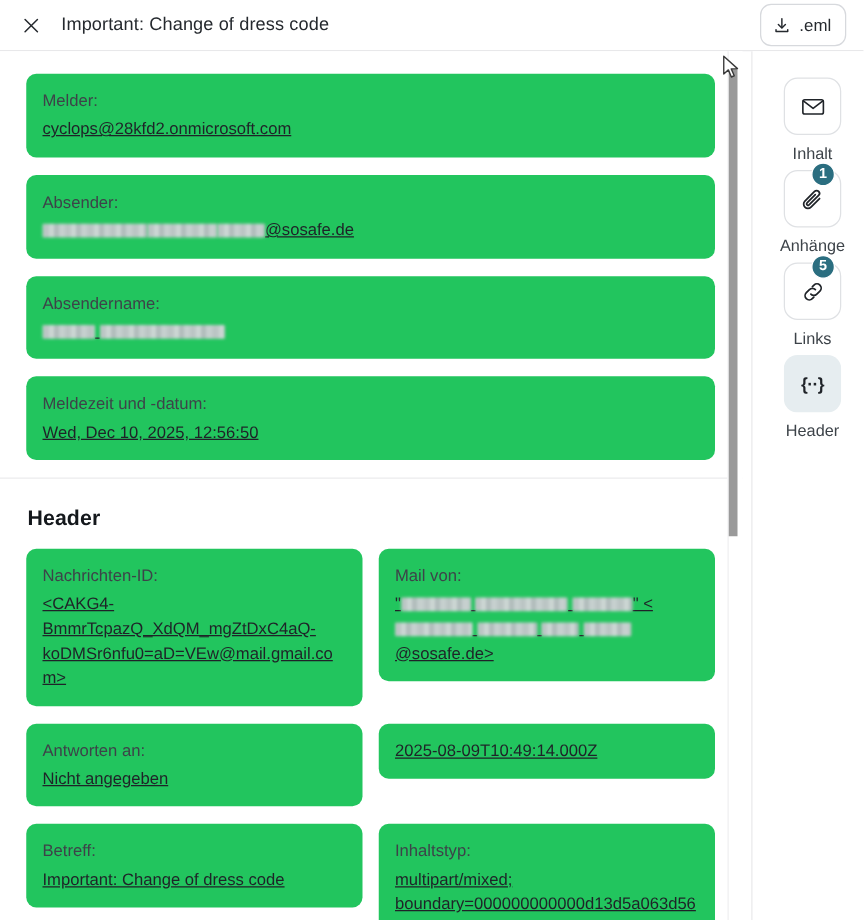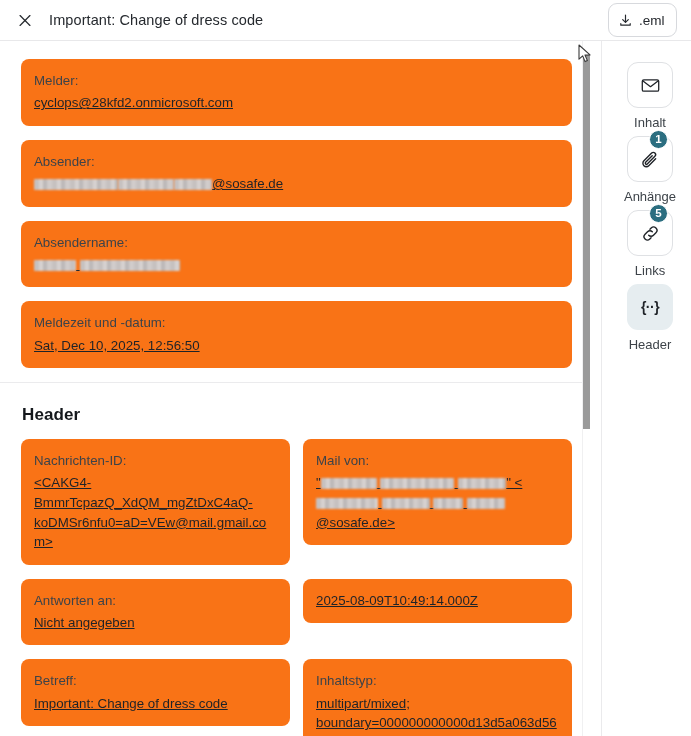--- a/index.html
+++ b/index.html
@@ -61,20 +61,21 @@
     display: flex;
     align-items: center;
     gap: 6px;
     background: #ffffff;
     border: 1px solid #d7d9dd;
     border-radius: 9px;
     cursor: pointer;
     font-size: 13.5px;
     color: #25292e;
     font-family: inherit;
+    justify-content: flex-end;
   }
   .eml-btn svg { display: block; flex: 0 0 auto; }
 
   
   .content-wrap {
     position: absolute;
     left: 0; top: 41px;
     width: 594px;
     height: 695px;
     overflow: hidden;
@@ -91,21 +92,21 @@
 
   .section-top {
     padding: 18px 22px 14px 21px;
     border-bottom: 1px solid #ebebed;
   }
   .section-bottom {
     padding: 22px 22px 20px 21px;
   }
 
   .card {
-    background: #f97316;
+    background: #22c55e;
     border-radius: 8px;
     padding: 12px 13px 13px 13px;
     margin-bottom: 14px;
   }
   .card:last-child { margin-bottom: 0; }
   .card-label {
     font-size: 13.3px;
     color: #3d4349;
     line-height: 1.45;
     margin-bottom: 3px;
@@ -305,21 +306,21 @@
           <div class="card-value"><span class="redact w2"></span><span class="redact w3"></span><span class="redact w4"></span><span>@sosafe.de</span></div>
         </div>
 
         <div class="card">
           <div class="card-label">Absendername:</div>
           <div class="card-value"><span class="redact w1"></span> <span class="redact w5"></span></div>
         </div>
 
         <div class="card">
           <div class="card-label">Meldezeit und -datum:</div>
-          <div class="card-value">Sat, Dec 10, 2025, 12:56:50</div>
+          <div class="card-value">Wed, Dec 10, 2025, 12:56:50</div>
         </div>
 
       </div>
 
       <div class="section-bottom">
         <div class="section-heading">Header</div>
 
         <div class="grid2">
 
           <div class="card">

